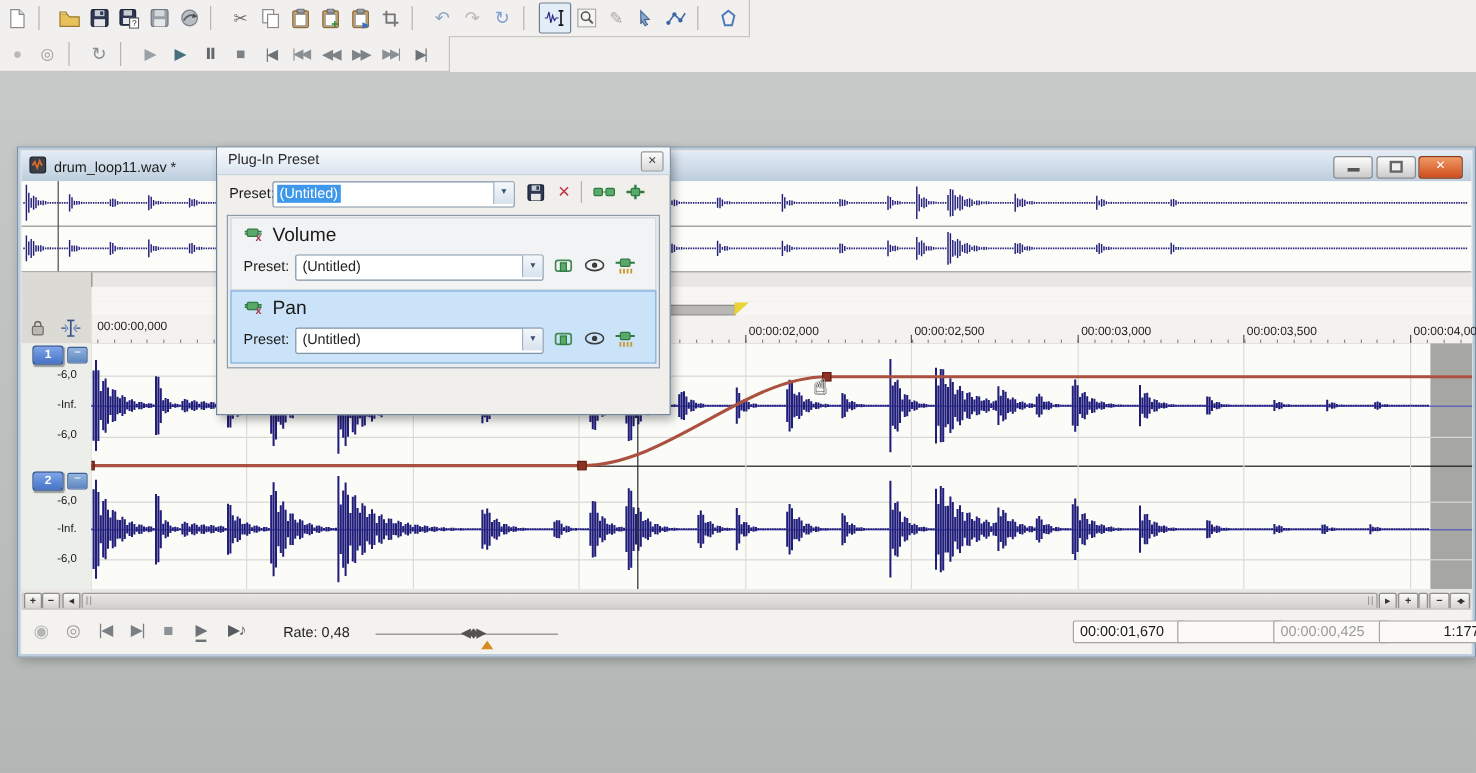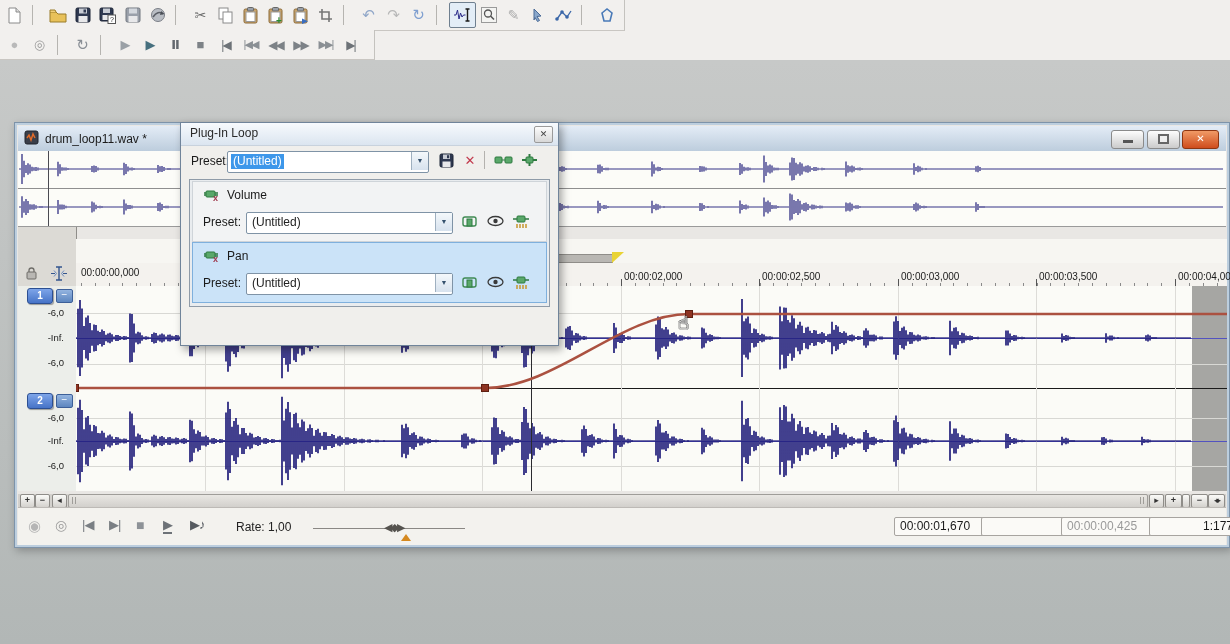--- a/index.html
+++ b/index.html
@@ -90,21 +90,21 @@
   .combo{position:absolute;height:20px;background:#fff;border:1px solid #7f93a6;border-radius:2px;}
   .combo .val{position:absolute;left:3px;top:2px;font-size:12px;line-height:15px;padding:0 2px;}
   .combo .val.hl{background:#3d97ea;color:#fff;}
   .combo .arr{position:absolute;right:0;top:0;width:16px;height:18px;background:linear-gradient(#f4f8fb,#d7e2ee);
     border-left:1px solid #9fb0c0;text-align:center;font-size:7px;line-height:18px;color:#35516d;}
   .dicon{position:absolute;width:20px;height:18px;display:inline-flex;align-items:center;justify-content:center;}
   .vsep{position:absolute;width:1px;height:18px;background:#b4b2ae;}
   #pluglist{position:absolute;left:8px;top:56px;width:359px;height:126px;border:1px solid #8f9ba8;background:#e9ecef;}
   .plugrow{position:absolute;left:2px;width:353px;height:59px;background:#f2f3f4;border:1px solid #cfd4d9;}
   .plugrow.selected{background:#cbe3f8;border-color:#7fb0dd;}
-  .plugname{position:absolute;left:34px;top:6px;font-size:12px;color:#1a1a1a;}
+  .plugname{position:absolute;left:34px;top:6px;font-size:16px;color:#1a1a1a;}
   #dlgstatus{position:absolute;left:0;bottom:0;width:100%;height:28px;border-top:1px solid #d8d6d2;}
   #pcell{position:absolute;right:7px;top:4px;width:66px;height:19px;background:#fdfdfb;border:1px solid #b0aeaa;
     font-size:12px;line-height:18px;text-align:right;padding-right:6px;}
   #pcellsep{position:absolute;right:80px;top:2px;width:1px;height:24px;background:#c4c2be;}
 </style>
 </head>
 <body>
 
 <div id="screen">
   <div id="topbg"></div>
@@ -442,41 +442,41 @@
           <i style="right:6px"></i>
         </div>
       <span class="sbtn" style="right:62px;width:13px">▸</span>
       <span class="sbtn" style="right:44px;width:15px">+</span>
       <span class="sbtn" style="right:36px;width:6px"></span>
       <span class="sbtn" style="right:18px;width:15px">−</span>
       <span class="sbtn" style="right:1px;width:15px;letter-spacing:-2px">◂▸</span>
     </div>
 
     <div id="bottombar">
-      <span id="ratelabel">Rate: 1,00</span>
+      <span id="ratelabel">Rate: 0,48</span>
       <div id="rateslider"></div>
       <span id="ratethumb">◀◆▶</span>
       <div id="ratetri"></div>
     <span class="abs" style="left: 10px; top: 9px; font-size: 15px; color: rgb(181, 181, 181); letter-spacing: -1px;">◉</span>
         <span class="abs" style="left: 37px; top: 9px; font-size: 14px; color: rgb(157, 157, 157); letter-spacing: -1px;">◎</span>
         <span class="abs" style="left: 64px; top: 9px; font-size: 13px; color: rgb(122, 127, 132); letter-spacing: -1px;">|◀</span>
         <span class="abs" style="left: 91px; top: 9px; font-size: 13px; color: rgb(122, 127, 132); letter-spacing: -1px;">▶|</span>
         <span class="abs" style="left: 118px; top: 9px; font-size: 14px; color: rgb(141, 146, 151); letter-spacing: -1px;">■</span>
         <span class="abs" style="left: 145px; top: 9px; font-size: 13px; color: rgb(109, 114, 119); letter-spacing: -1px; border-bottom: 2px solid rgb(109, 114, 119);">▶</span>
         <span class="abs" style="left: 172px; top: 9px; font-size: 13px; color: rgb(86, 91, 96); letter-spacing: -1px;">▶♪</span>
         <div class="scell" style="left: 876px; width: 82px;">00:00:01,670</div>
         <div class="scell" style="left: 963px; width: 76px;"></div>
         <div class="scell dim" style="left: 1043px; width: 85px;">00:00:00,425</div>
         <div class="scell right" style="left: 1131px; width: 78px;">1:177</div>
       </div>
   </div>
 
   <div id="dialog">
     <div id="dlgtitle">
-      <span>Plug-In Loop</span>
+      <span>Plug-In Preset</span>
       <span id="dclose">✕</span>
     </div>
     <label class="dlabel" style="left:10px;top:31px">Preset:</label>
     <div class="combo" style="left:46px;top:28px;width:200px">
       <span class="val hl">(Untitled)</span>
       <span class="arr">▼</span>
     </div>
     <span class="dicon" style="left:255px;top:28px">
         <svg width="15" height="15">
           <rect x="1" y="1" width="13" height="13" rx="1.5" fill="#2e3850" stroke="#1c2436"></rect>

